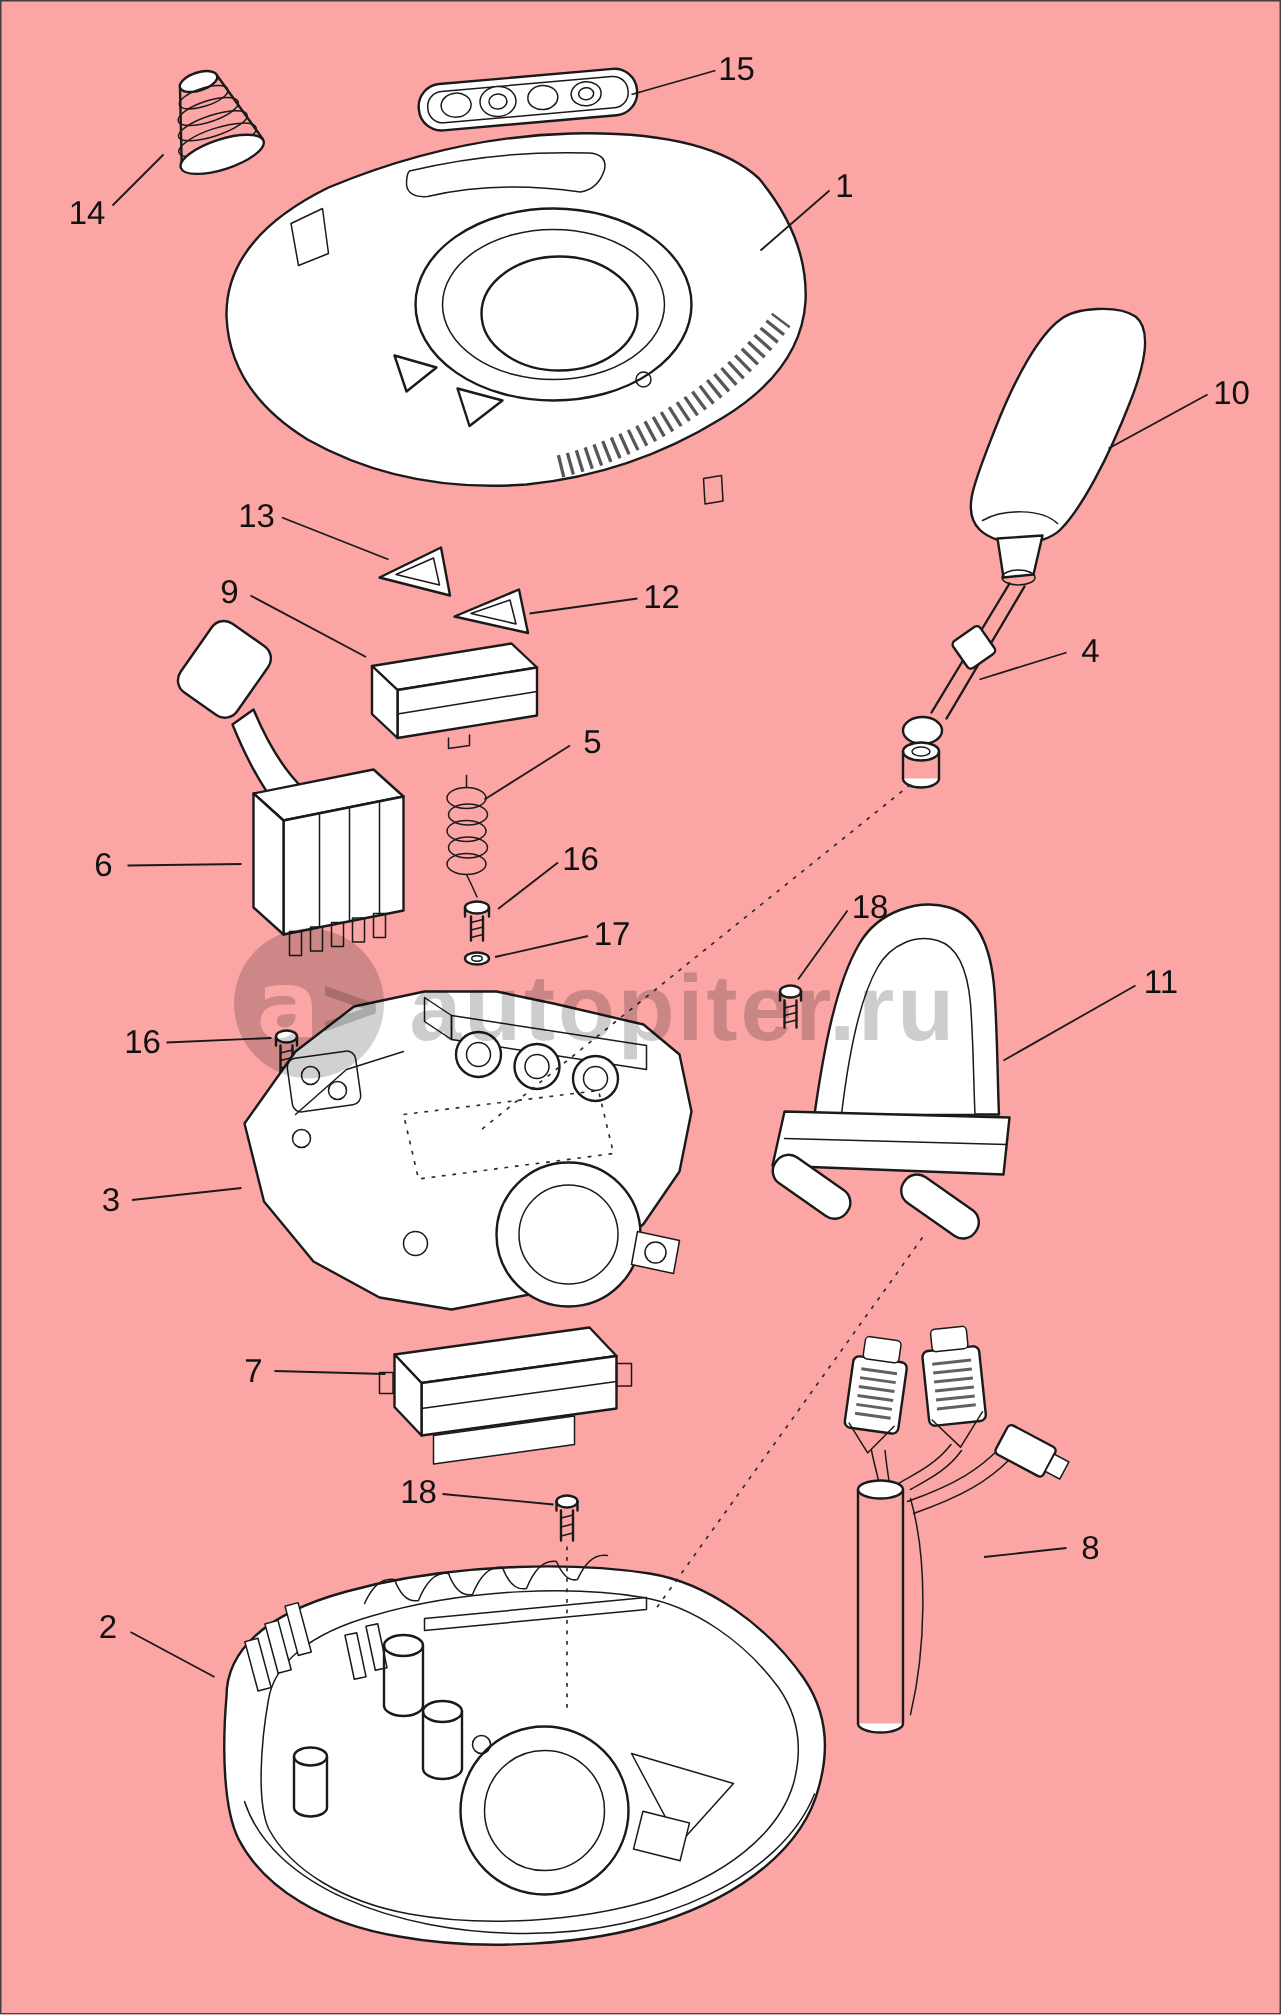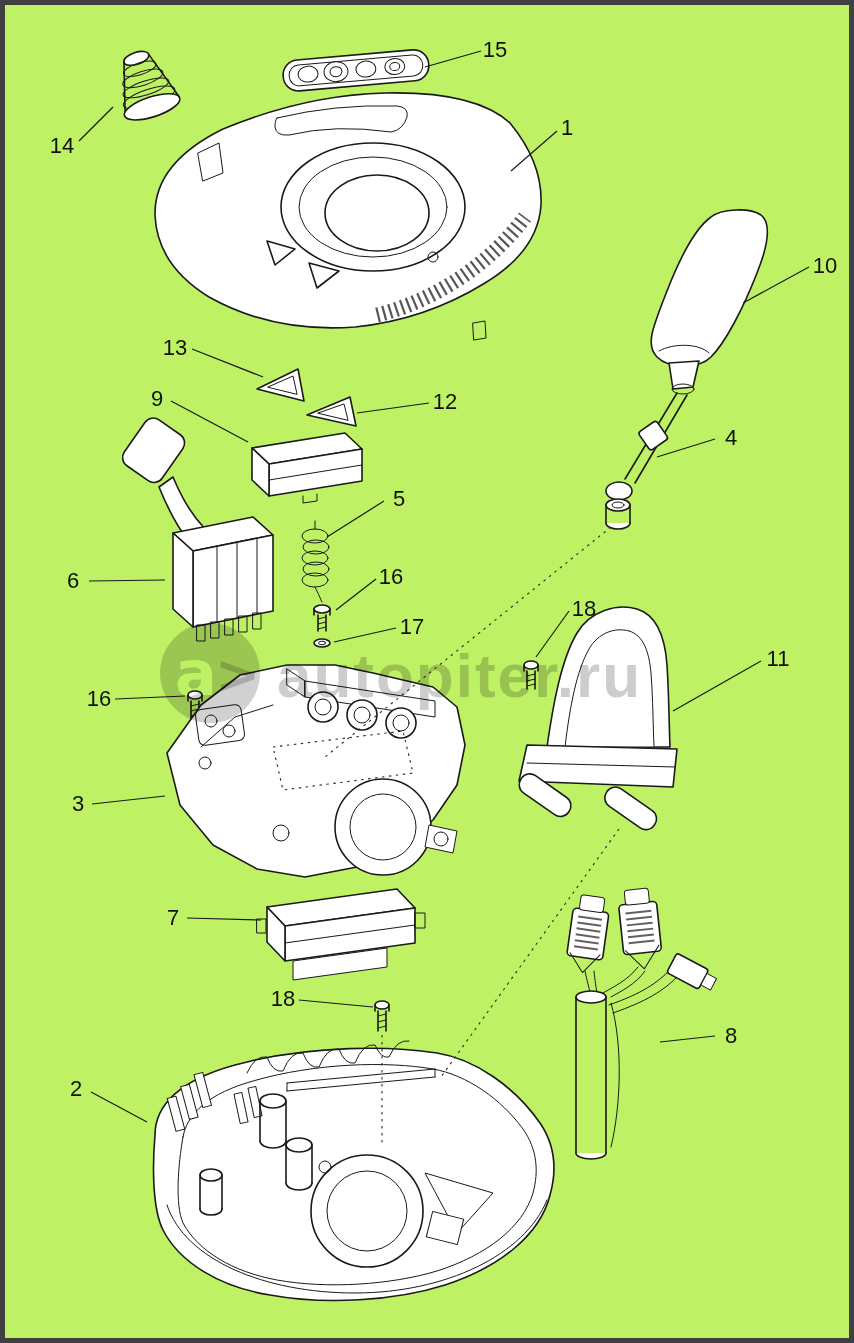--- a/index.html
+++ b/index.html
@@ -1,18 +1,18 @@
 <!DOCTYPE html>
 <html><head>
 <meta charset="utf-8">
 <style>
   html,body{margin:0;padding:0;background:#fff;}
   .stage{
     position:relative;width:854px;height:1343px;box-sizing:border-box;
-    border:5px solid #404040;background:#bef264;overflow:hidden;
+    border:1px solid #404040;background:#fca5a5;overflow:hidden;
     font-family:"Liberation Sans",sans-serif;
   }
   svg{display:block}
   .ln{fill:none;stroke:#1a1a1a;stroke-width:1.6;stroke-linejoin:round;stroke-linecap:round}
   .lnw{fill:#fff;stroke:#1a1a1a;stroke-width:1.6;stroke-linejoin:round;stroke-linecap:round}
   .thin{fill:none;stroke:#1a1a1a;stroke-width:1;stroke-linejoin:round;stroke-linecap:round}
   .thinw{fill:#fff;stroke:#1a1a1a;stroke-width:1;stroke-linejoin:round}
   .dash{fill:none;stroke:#2a2a2a;stroke-width:1.1;stroke-dasharray:2.5 4.5}
   .rib{fill:none;stroke:#3a3a3a;stroke-width:15;stroke-dasharray:2.2 4.2;opacity:.85}
   .rib-sm{fill:none;stroke:#3a3a3a;stroke-width:26;stroke-dasharray:2 4;opacity:.8}

